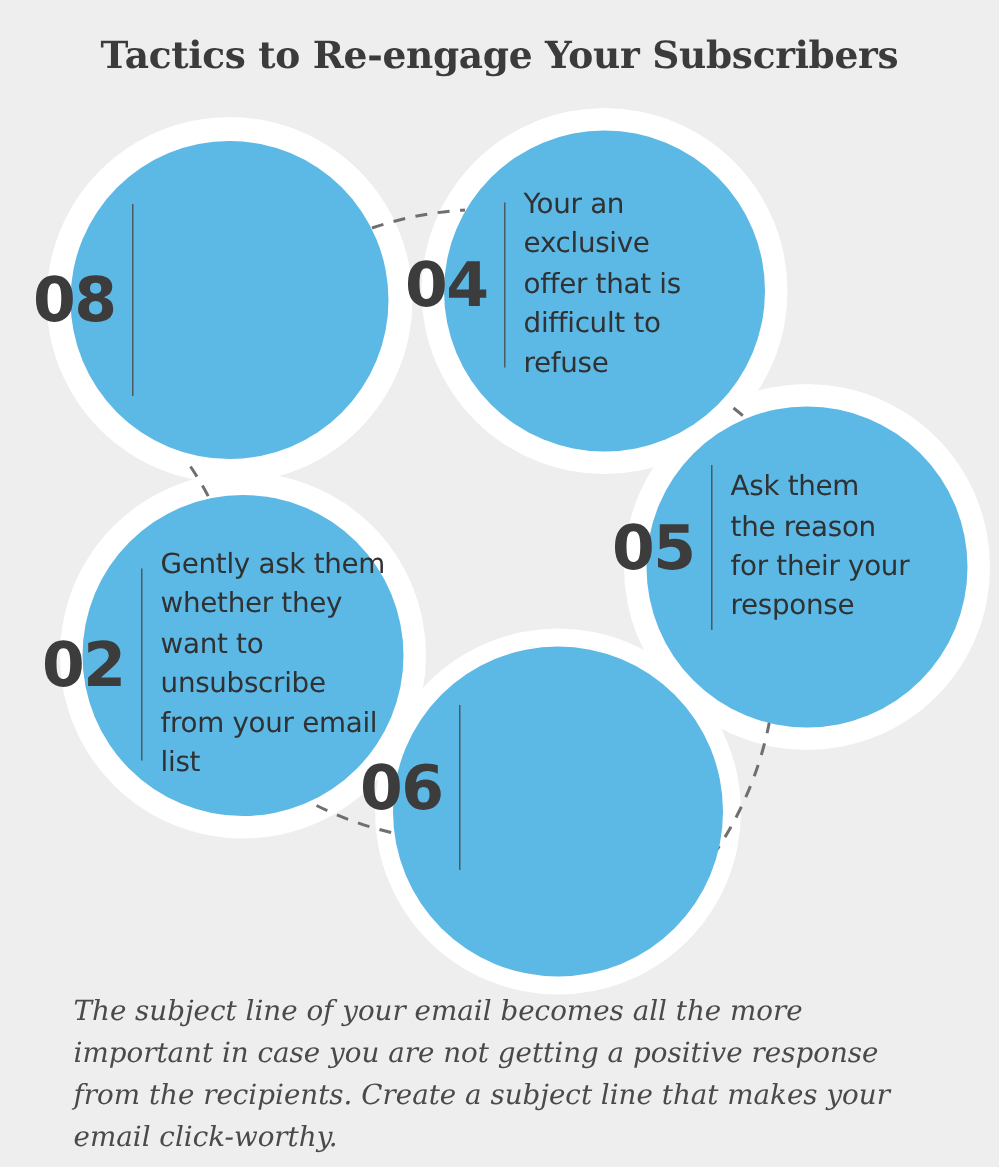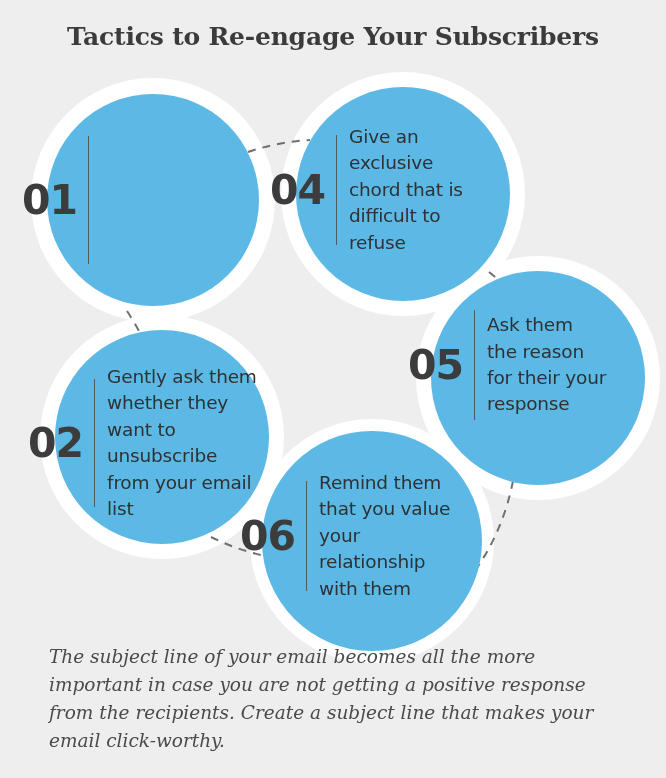--- a/index.html
+++ b/index.html
@@ -93,21 +93,21 @@
   #node-4 .body { width: 140px; }
 
   #node-5 { left: 28px;  top: 364px; }
   #node-5 .divider { height: 128px; }
   #node-5 .body { width: 152px; }
 
   
   .footer {
     position: absolute;
     left: 49px;
-    top: 643px;
+    top: 661px;
     width: 580px;
     font-family: "DejaVu Serif", "Liberation Serif", serif;
     font-style: italic;
     font-size: 18.5px;
     line-height: 1.52;
     color: #4a4a4a;
   }
 </style>
 </head>
 <body>
@@ -137,40 +137,39 @@
     <g>
       <circle cx="153" cy="200" r="106" fill="#5cb8e4"></circle>
       <circle cx="403" cy="194" r="107" fill="#5cb8e4"></circle>
       <circle cx="538" cy="378" r="107" fill="#5cb8e4"></circle>
       <circle cx="372" cy="541" r="110" fill="#5cb8e4"></circle>
       <circle cx="162" cy="437" r="107" fill="#5cb8e4"></circle>
     </g>
   </svg>
 
   <div class="node" id="node-1">
-    <span class="num">01</span>
+    <span class="num">08</span>
     <span class="divider"></span>
   </div>
 
   <div class="node" id="node-2">
     <span class="num">04</span>
     <span class="divider"></span>
-    <span class="body">Give an exclusive chord that is difficult to refuse</span>
+    <span class="body">Your an exclusive offer that is difficult to refuse</span>
   </div>
 
   <div class="node" id="node-3">
     <span class="num">05</span>
     <span class="divider"></span>
     <span class="body">Ask them the reason for their your response</span>
   </div>
 
   <div class="node" id="node-4">
     <span class="num">06</span>
     <span class="divider"></span>
-    <span class="body">Remind them that you value your relationship with them</span>
   </div>
 
   <div class="node" id="node-5">
     <span class="num">02</span>
     <span class="divider"></span>
     <span class="body">Gently ask them whether they want to unsubscribe from your email list</span>
   </div>
 
   <div class="footer">The subject line of your email becomes all the more important in case you are not getting a positive response from the recipients. Create a subject line that makes your email click-worthy.</div>
 

